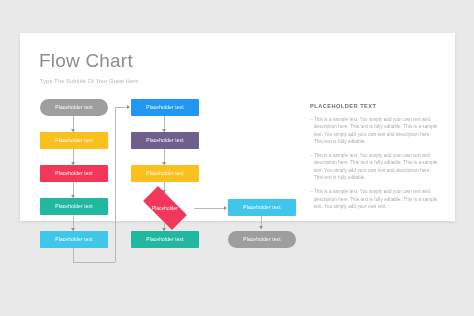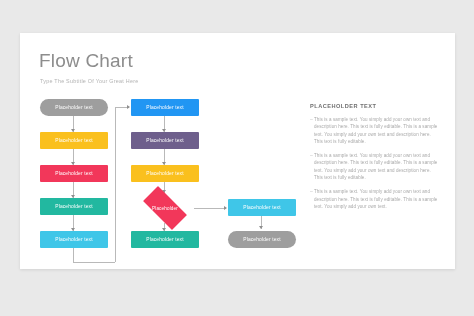--- a/index.html
+++ b/index.html
@@ -4,21 +4,21 @@
 <style>
   html,body{margin:0;padding:0;}
   body{
     width:474px;height:316px;overflow:hidden;
     background:#e9e9e9;
     font-family:"Liberation Sans","DejaVu Sans",sans-serif;
   }
   .canvas{position:relative;width:474px;height:316px;}
 
   .slide{
-    position:absolute;left:20px;top:33px;width:435px;height:236px;
+    position:absolute;left:20px;top:33px;width:435px;height:188px;
     background:#ffffff;
     box-shadow:0 1px 3px rgba(0,0,0,0.10);
   }
 
   
   .title{
     position:absolute;left:19px;top:17px;
     font-size:19px;font-weight:400;color:#8d8d8d;letter-spacing:.2px;
     white-space:nowrap;
   }

